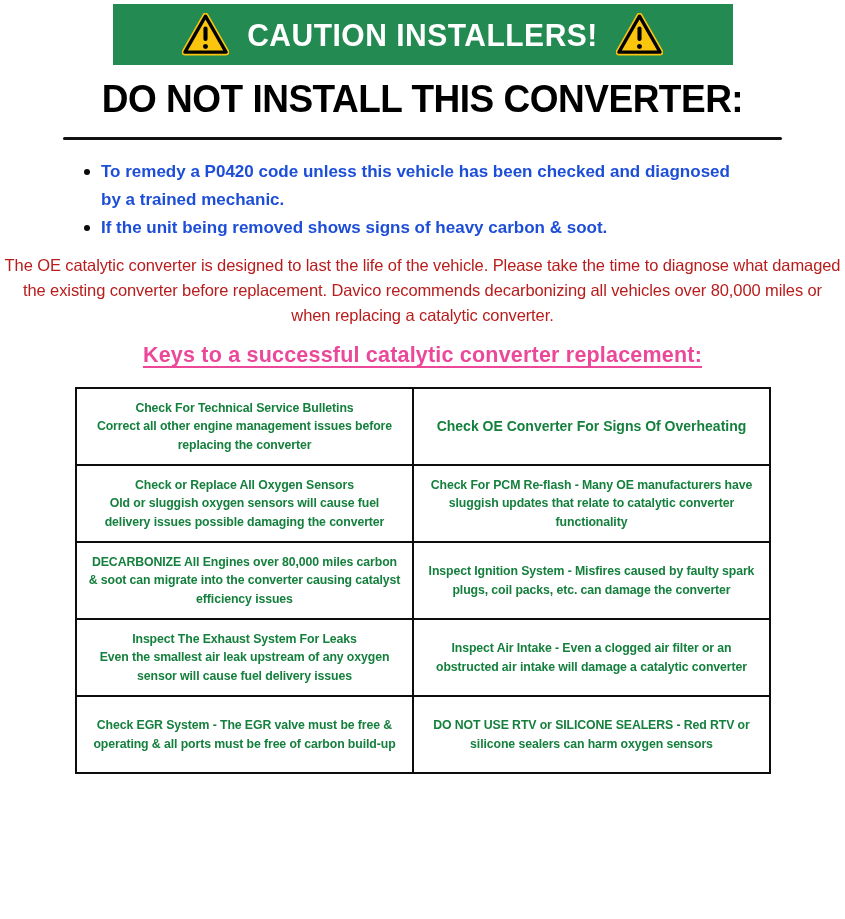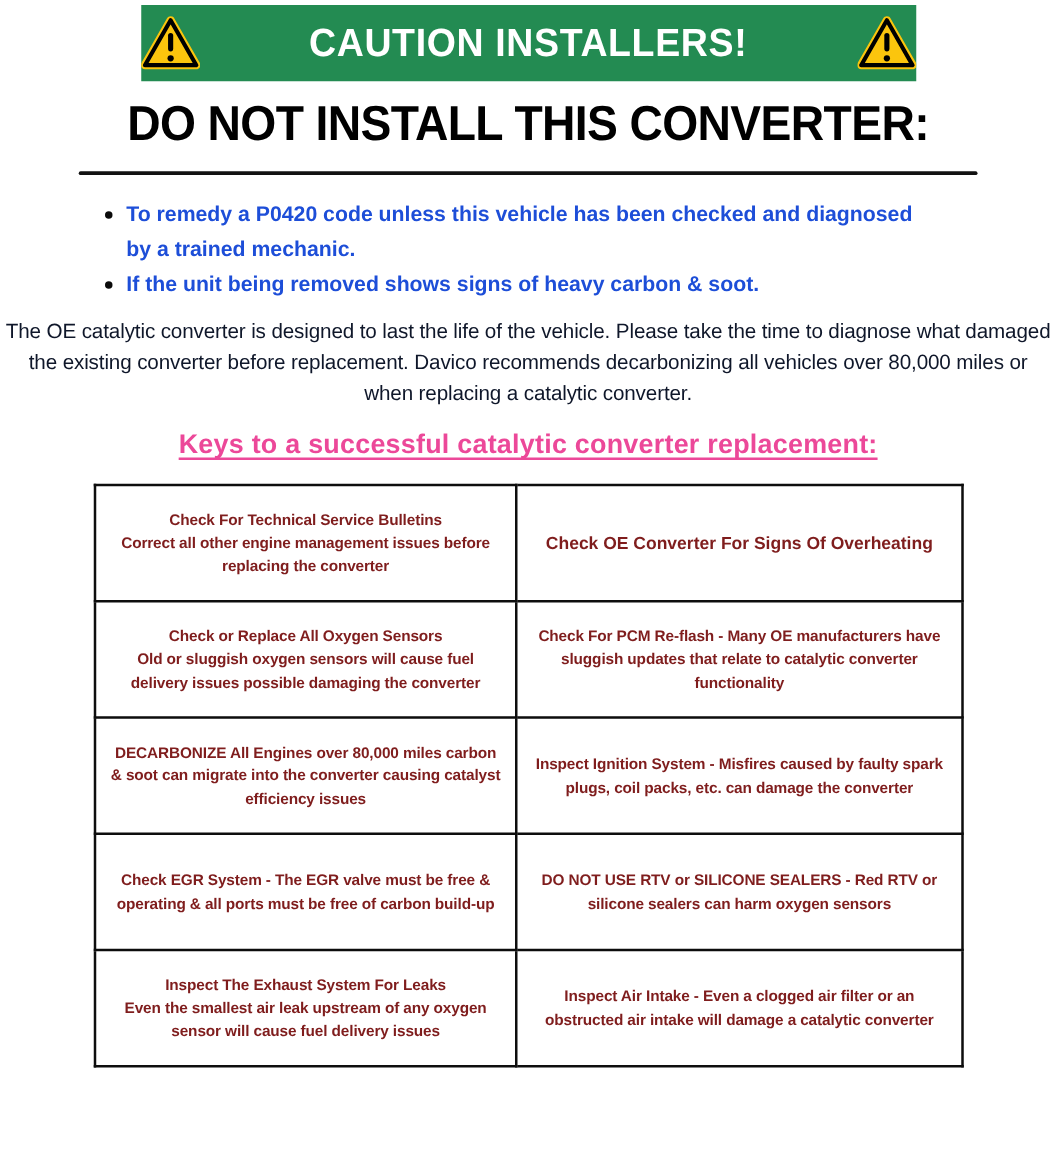--- a/index.html
+++ b/index.html
@@ -8,21 +8,21 @@
     width: 845px; height: 919px;
     font-family: "Liberation Sans", sans-serif;
     color: #000;
     overflow: hidden;
   }
 
   
   .banner {
     width: 620px; height: 61px;
     margin: 4px auto 0;
-    display: flex; align-items: center; justify-content: space-between;
+    display: flex; align-items: center; justify-content: center;
     gap: 18px;
   }
   .banner-title {
     color: #ffffff;
     font-size: 30px;
     font-weight: bold;
     letter-spacing: 0.5px;
     white-space: nowrap;
     transform: scaleY(1.05);
   }
@@ -70,21 +70,21 @@
   }
 
   
   .intro {
     width: 841px;
     margin: 11px auto 0;
     text-align: center;
     font-size: 16.5px;
     line-height: 25px;
     letter-spacing: -0.1px;
-    color: #0f172a;
+    color: #b91c1c;
   }
 
   
   .keys-heading {
     margin-top: 15px;
     text-align: center;
     font-size: 21.5px;
     font-weight: bold;
     letter-spacing: 0.2px;
     text-decoration: underline;
@@ -95,30 +95,30 @@
 
   
   .keys-table {
     width: 696px;
     margin: 19px auto 0;
     border-collapse: collapse;
     table-layout: fixed;
   }
   .keys-table td {
     border: 2px solid #0d0d0d;
-    height: 93px;
+    height: 77px;
     padding: 4px 12px;
     text-align: center;
     vertical-align: middle;
     font-size: 12.3px;
     font-weight: bold;
     line-height: 1.5;
     letter-spacing: -0.1px;
     white-space: pre-line;
-    color: #7f1d1d;
+    color: #15803d;
   }
   .keys-table col.c-left  { width: 48.7%; }
   .keys-table col.c-right { width: 51.3%; }
   .keys-table td.lg { font-size: 14px; letter-spacing: 0; text-align: center; }
 </style>
 </head>
 <body>
 
 <div class="banner" style="background:#238b52;">
   <svg class="tri-icon" viewBox="0 0 64 58" aria-hidden="true">
@@ -163,22 +163,22 @@
     <tr>
       <td>Check or Replace All Oxygen Sensors
 Old or sluggish oxygen sensors will cause fuel delivery issues possible damaging the converter</td>
       <td>Check For PCM Re-flash - Many OE manufacturers have sluggish updates that relate to catalytic converter functionality</td>
     </tr>
     <tr>
       <td>DECARBONIZE All Engines over 80,000 miles carbon &amp; soot can migrate into the converter causing catalyst efficiency issues</td>
       <td>Inspect Ignition System - Misfires caused by faulty spark plugs, coil packs, etc. can damage the converter</td>
     </tr>
     <tr>
-      <td>Check EGR System - The EGR valve must be free &amp; operating &amp; all ports must be free of carbon build-up</td>
-      <td>DO NOT USE RTV or SILICONE SEALERS - Red RTV or silicone sealers can harm oxygen sensors</td>
-    </tr>
-    <tr>
       <td>Inspect The Exhaust System For Leaks
 Even the smallest air leak upstream of any oxygen sensor will cause fuel delivery issues</td>
       <td>Inspect Air Intake - Even a clogged air filter or an obstructed air intake will damage a catalytic converter</td>
+    </tr>
+    <tr>
+      <td>Check EGR System - The EGR valve must be free &amp; operating &amp; all ports must be free of carbon build-up</td>
+      <td>DO NOT USE RTV or SILICONE SEALERS - Red RTV or silicone sealers can harm oxygen sensors</td>
     </tr>
   </tbody>
 </table>
 
 </body></html>

